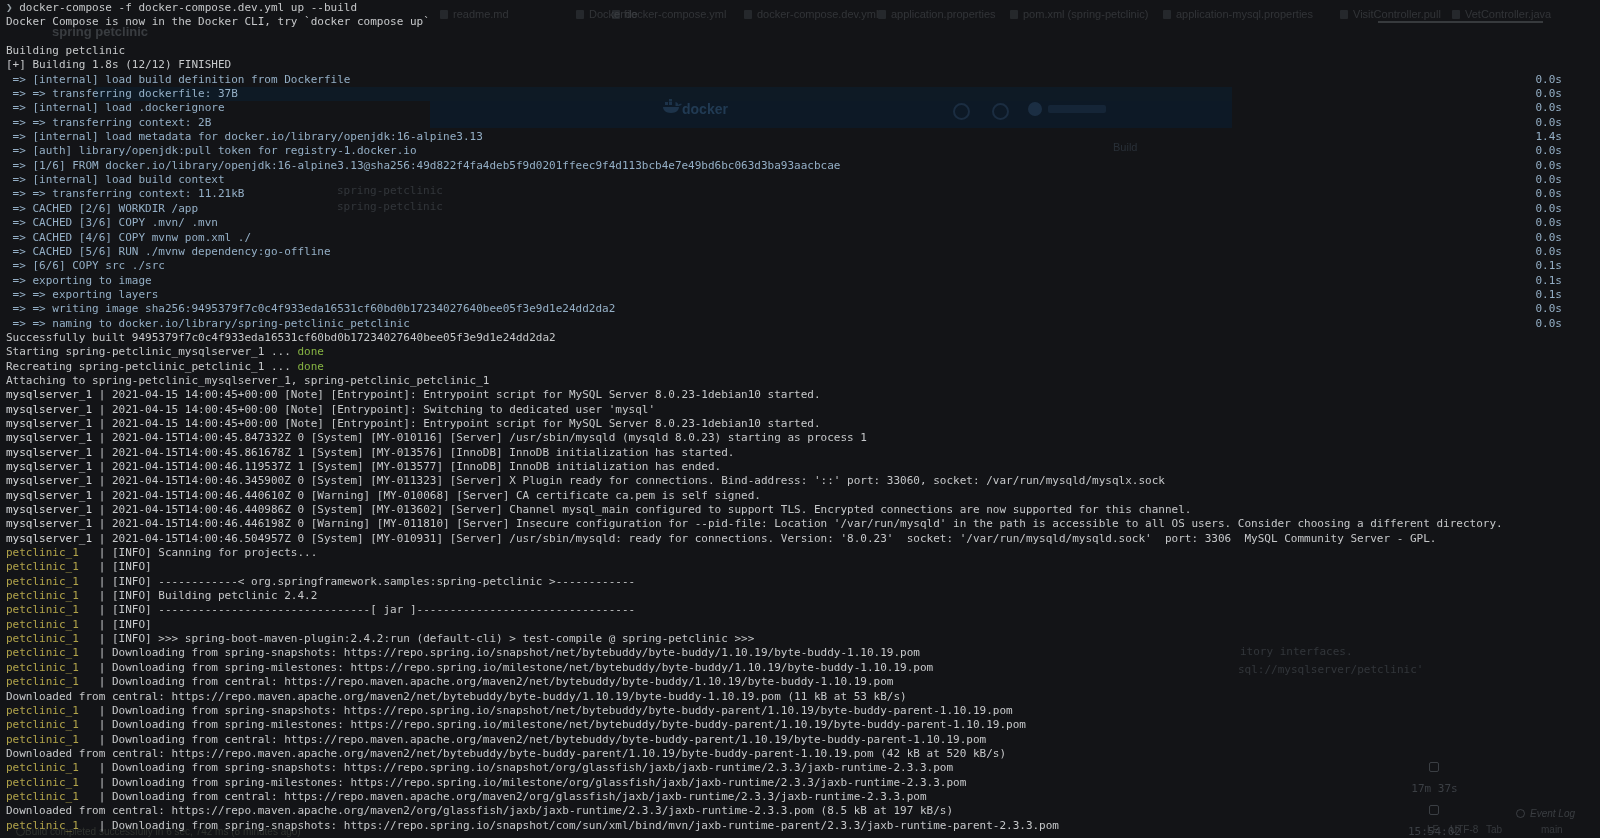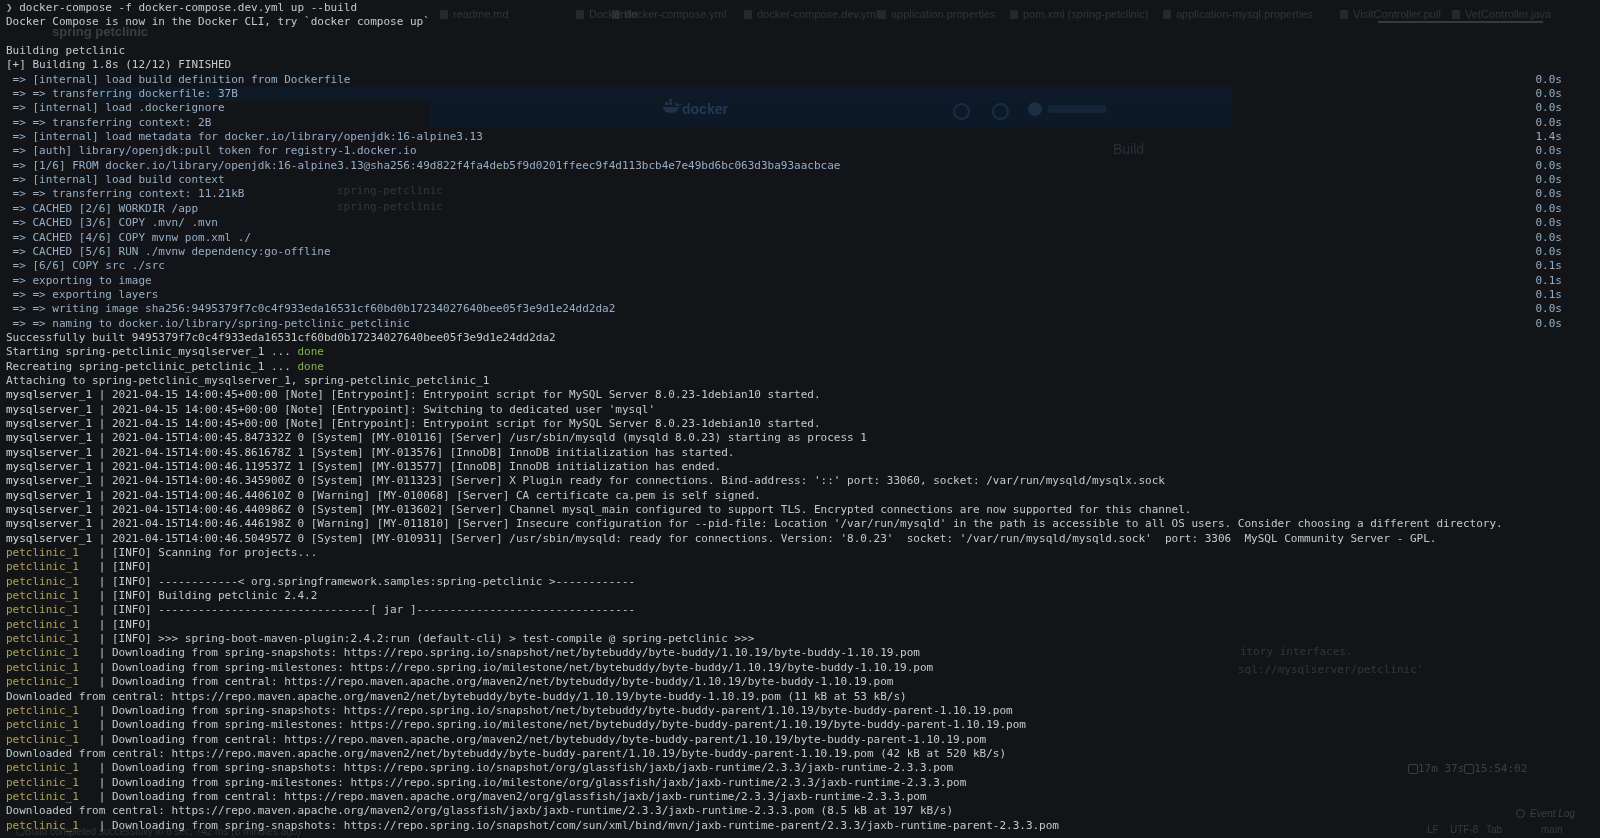--- a/index.html
+++ b/index.html
@@ -16,26 +16,26 @@
   .tab-underline{position:absolute;top:21px;height:2px;background:#56595c;opacity:.55;}
   .proot{position:absolute;left:52px;top:24px;font-family:"Liberation Sans",sans-serif;font-size:13px;
          font-weight:bold;color:#595e63;opacity:.55;}
   .docker-brand{position:absolute;left:662px;top:99px;display:flex;align-items:center;opacity:.65;}
   .docker-brand .word{font-family:"Liberation Sans",sans-serif;font-size:14px;font-weight:bold;color:#2c4d6c;}
   .navic{position:absolute;top:103px;width:13px;height:13px;border:2px solid #243b53;border-radius:50%;opacity:.6;}
   .avatar{position:absolute;top:102px;width:14px;height:14px;background:#243b53;border-radius:50%;opacity:.65;}
   .avatar-text{position:absolute;left:1048px;top:105px;width:58px;height:8px;background:#1d3248;opacity:.5;border-radius:2px;}
   .ghost{position:absolute;color:#4b5157;opacity:.55;font-size:11px;white-space:pre;}
   .ghost-build{position:absolute;left:1113px;top:141px;font-family:"Liberation Sans",sans-serif;
-               font-size:14px;color:#37424d;opacity:.6;}
+               font-size:11px;color:#37424d;opacity:.6;}
   .status-left{position:absolute;left:16px;top:826px;font-family:"Liberation Sans",sans-serif;
                font-size:10px;color:#4d5348;opacity:.5;display:flex;align-items:center;}
   .status-left .sic{width:7px;height:7px;border:1px solid #4d5348;border-radius:50%;}
-  .clockrow{position:absolute;left:1408px;top:762px;display:flex;align-items:center;gap:0;
-            font-size:11px;color:#565c63;opacity:.6;}
+  .clockrow{position:absolute;left:1408px;top:762px;display:flex;align-items:center;gap:10px;
+            font-size:11px;color:#565c63;opacity:.6;flex-direction:column;}
   .mini-ic{display:inline-block;width:8px;height:8px;border:1px solid #565c63;border-radius:2px;}
   .eventlog{position:absolute;left:1516px;top:808px;display:flex;align-items:center;gap:5px;
             font-family:"Liberation Sans",sans-serif;font-size:10px;color:#54595e;opacity:.6;font-style:italic;}
   .eventlog .sic{width:7px;height:7px;border:1px solid #54595e;border-radius:50%;}
   .statr{position:absolute;top:824px;font-family:"Liberation Sans",sans-serif;font-size:10px;
          color:#53585d;opacity:.55;white-space:nowrap;}
   
   .terminal{position:absolute;inset:0;z-index:2;padding-top:1px;
             font:11px/14.35px "DejaVu Sans Mono",monospace;color:#c6c8ca;white-space:pre;}
   .line{position:relative;height:14.35px;padding-left:6px;}

